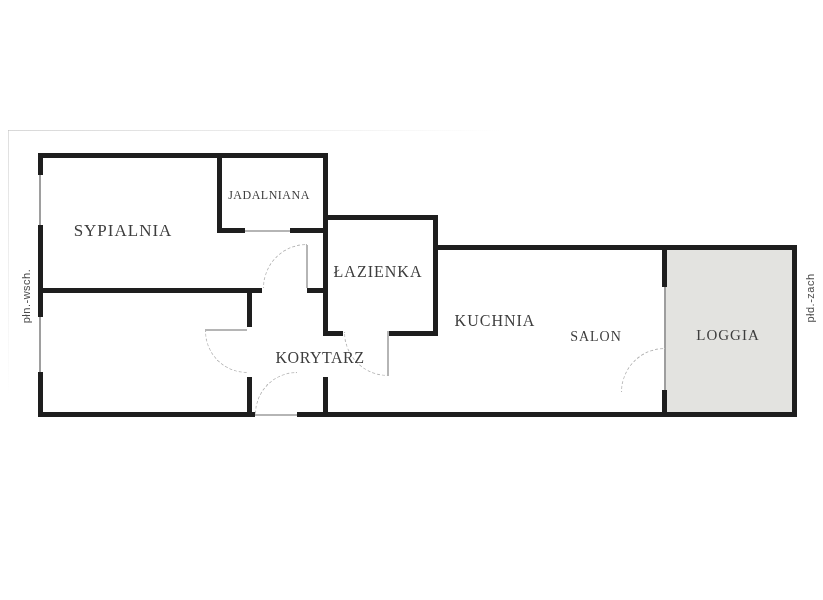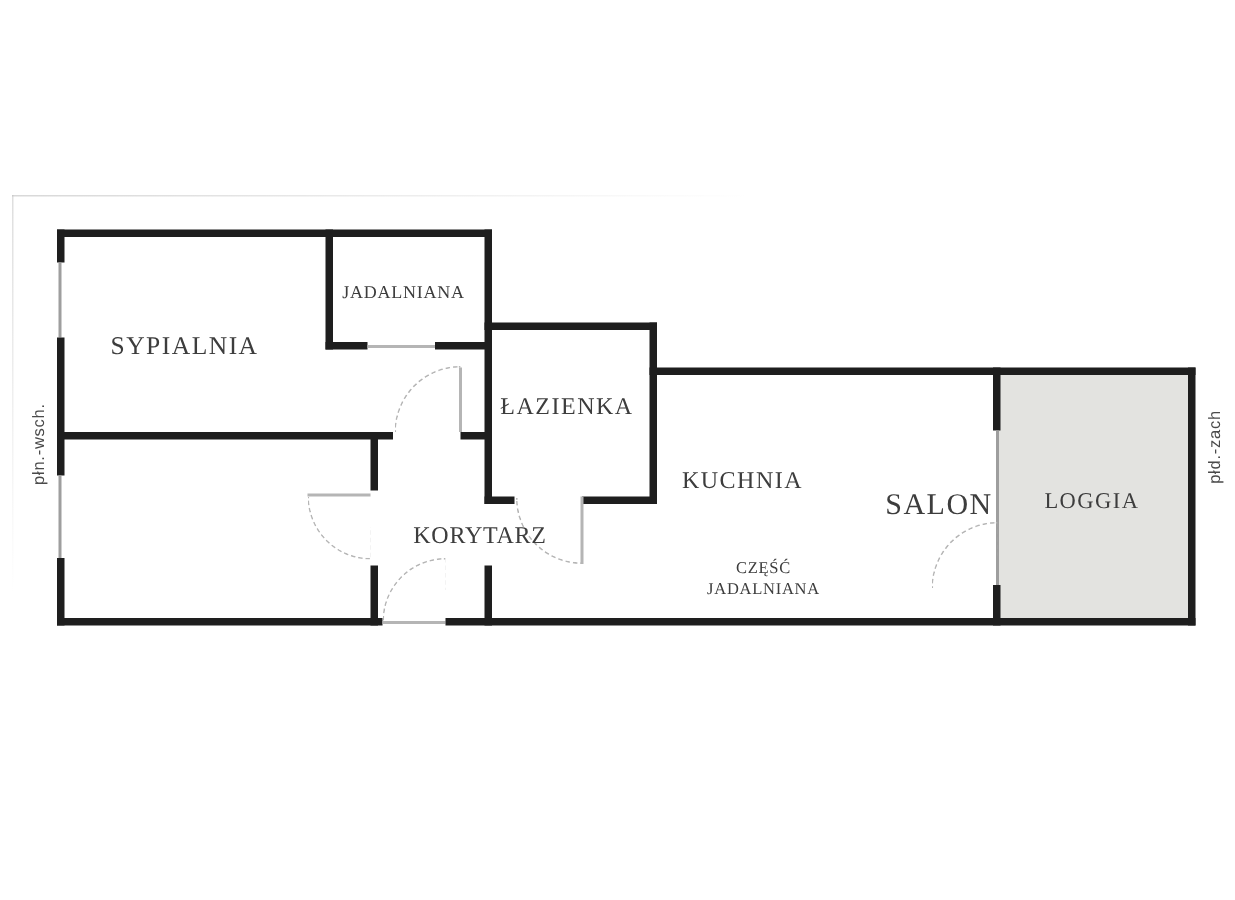--- a/index.html
+++ b/index.html
@@ -89,29 +89,25 @@
   <div class="arc tl" style="left:621px;top:348px;width:44px;height:44px;"></div>
 
   <div class="room-label" style="left:123px;top:231px;font-size:17px;">SYPIALNIA</div>
 
   <div class="room-label" style="left:269px;top:195px;font-size:12px;letter-spacing:0.5px;">JADALNIANA</div>
 
   <div class="room-label" style="left:378px;top:272px;font-size:16px;">ŁAZIENKA</div>
 
   <div class="room-label" style="left:495px;top:291px;font-size:16px;margin-top:30px;">KUCHNIA</div>
 
-  <div class="room-label" style="left:626px;top:337px;font-size:20px;text-align:right;">SALON</div>
+  <div class="room-label" style="left:596px;top:337px;font-size:14px;text-align:right;">SALON</div>
 
   <div class="room-label" style="left:728px;top:335px;font-size:15px;font-family:Liberation Serif, serif;">LOGGIA</div>
 
 
   <div class="room-label" style="left:320px;top:358px;font-size:16px;letter-spacing:0.5px;font-family:Liberation Serif, serif;">KORYTARZ</div>
 
-  <div class="room-label" style="left:509px;top:386px;font-size:11px;line-height:14px;letter-spacing:0.5px;">
-    <span>CZĘŚĆ</span><br>
-    <span>JADALNIANA</span>
-  </div>
 
   <div class="compass" style="left:26px;top:296px;">płn.-wsch.</div>
 
   <div class="compass" style="left:810px;top:298px;">płd.-zach</div>
 
 </div>
 
 </body></html>

